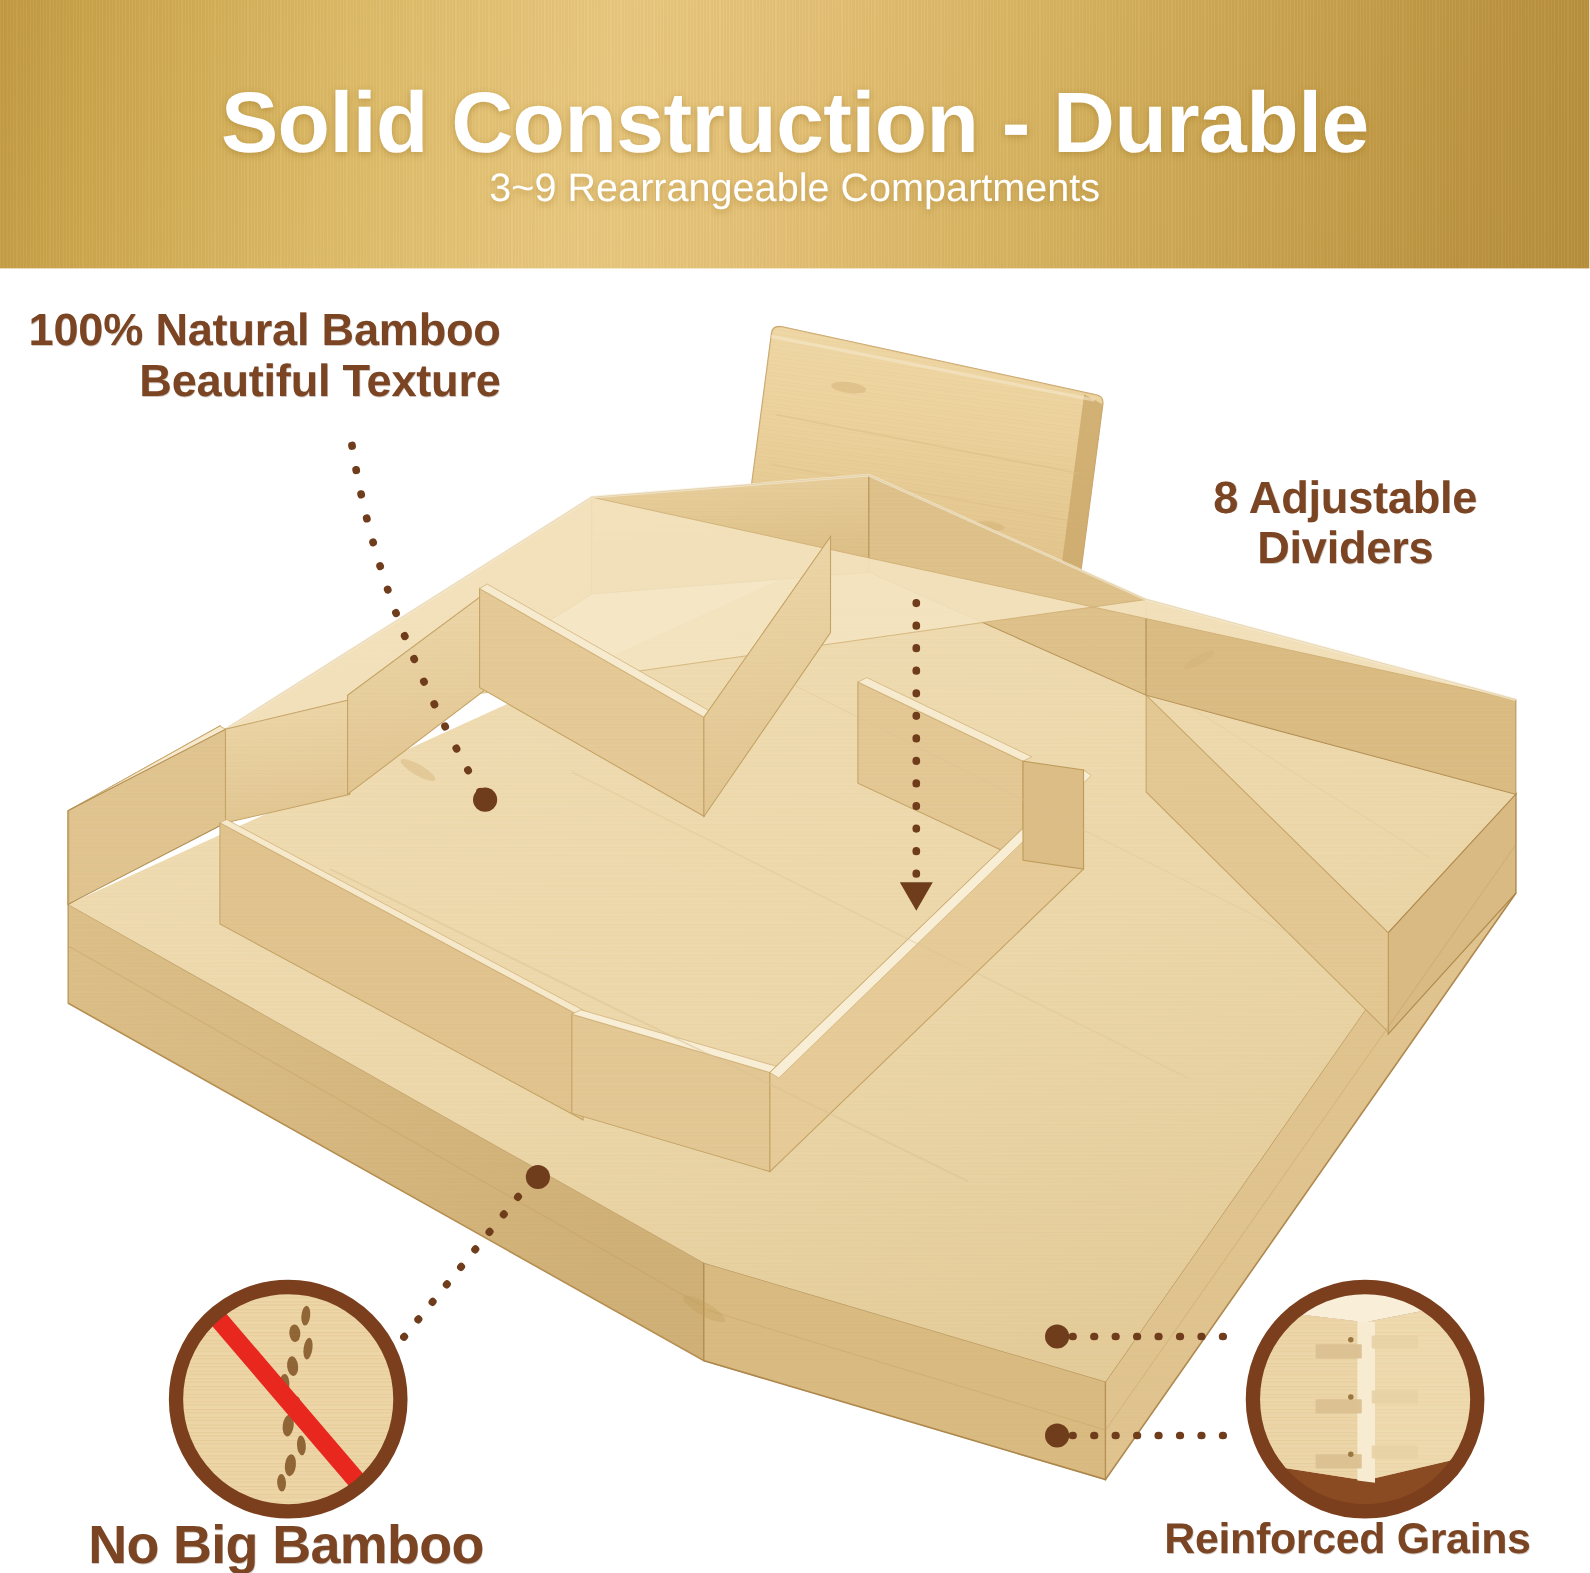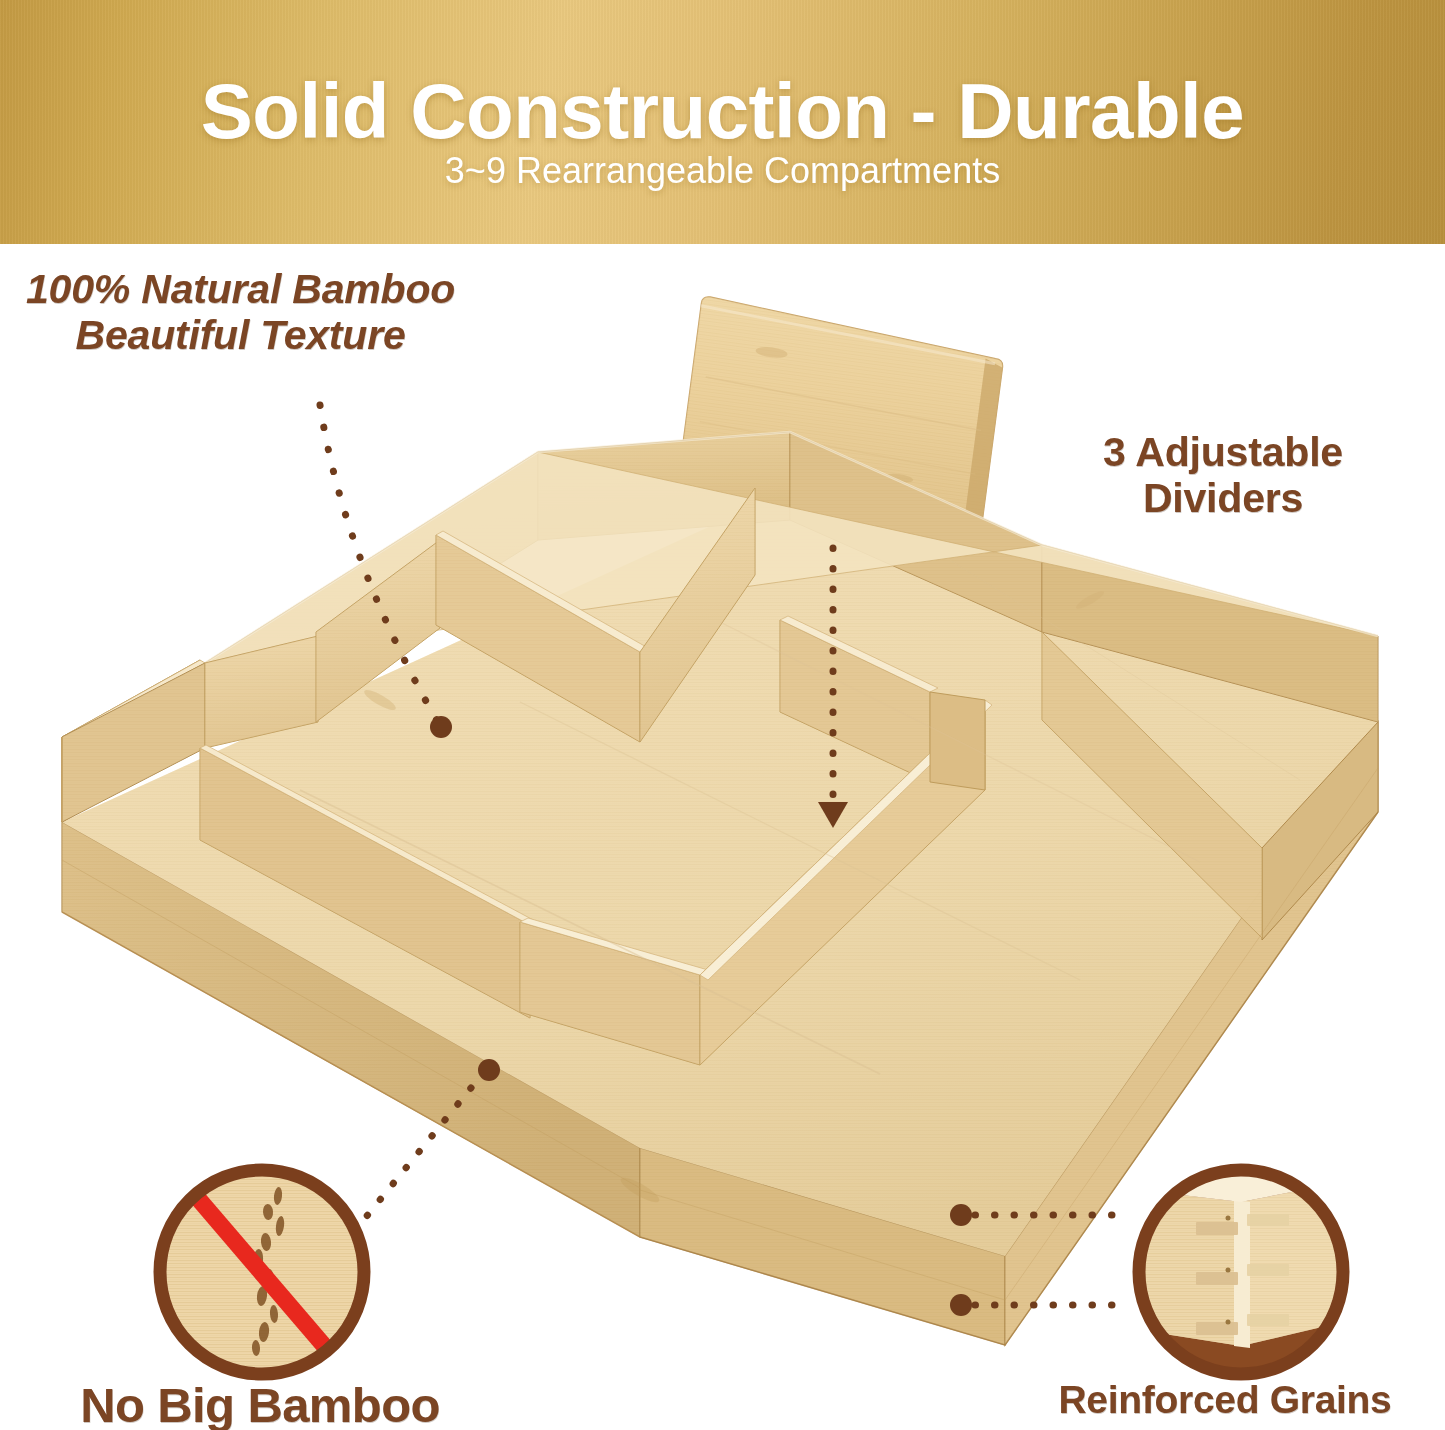--- a/index.html
+++ b/index.html
@@ -83,25 +83,24 @@
   
   .callout {
     position: absolute;
     color: #7b4524;
     font-weight: bold;
     line-height: 1.12;
     white-space: pre-line;
     text-shadow: 0.5px 0.5px 0 rgba(60,30,12,0.25);
   }
   #label-bamboo {
-    left: 26px; top: 267px;
+    left: 26px; top: 278px;
     font-size: 41px;
-    text-align: center;
+    text-align: right;
     letter-spacing: -0.2px;
-    font-style: italic;
   }
   #label-dividers {
     left: 1028px; top: 430px;
     width: 390px;
     font-size: 41px;
     text-align: center;
     letter-spacing: -0.2px;
   }
   #label-grains {
     left: 30px; top: 1378px;
@@ -135,21 +134,21 @@
   <div class="header-band">
     <div class="header-inner">
       <div class="header-title">Solid Construction - Durable</div>
       <div class="header-sub">3~9 Rearrangeable Compartments</div>
     </div>
   </div>
 
   <div class="callout" id="label-bamboo">100% Natural Bamboo
 Beautiful Texture</div>
 
-  <div class="callout" id="label-dividers">3 Adjustable
+  <div class="callout" id="label-dividers">8 Adjustable
 Dividers</div>
 
   <div class="callout" id="label-grains">No Big Bamboo Grains</div>
 
   <div class="callout" id="label-corners">Reinforced Grains</div>
 
   <svg id="stage" viewBox="0 0 1445 1430">
     <defs>
 
       <pattern id="grainH" width="10" height="7" patternUnits="userSpaceOnUse">

